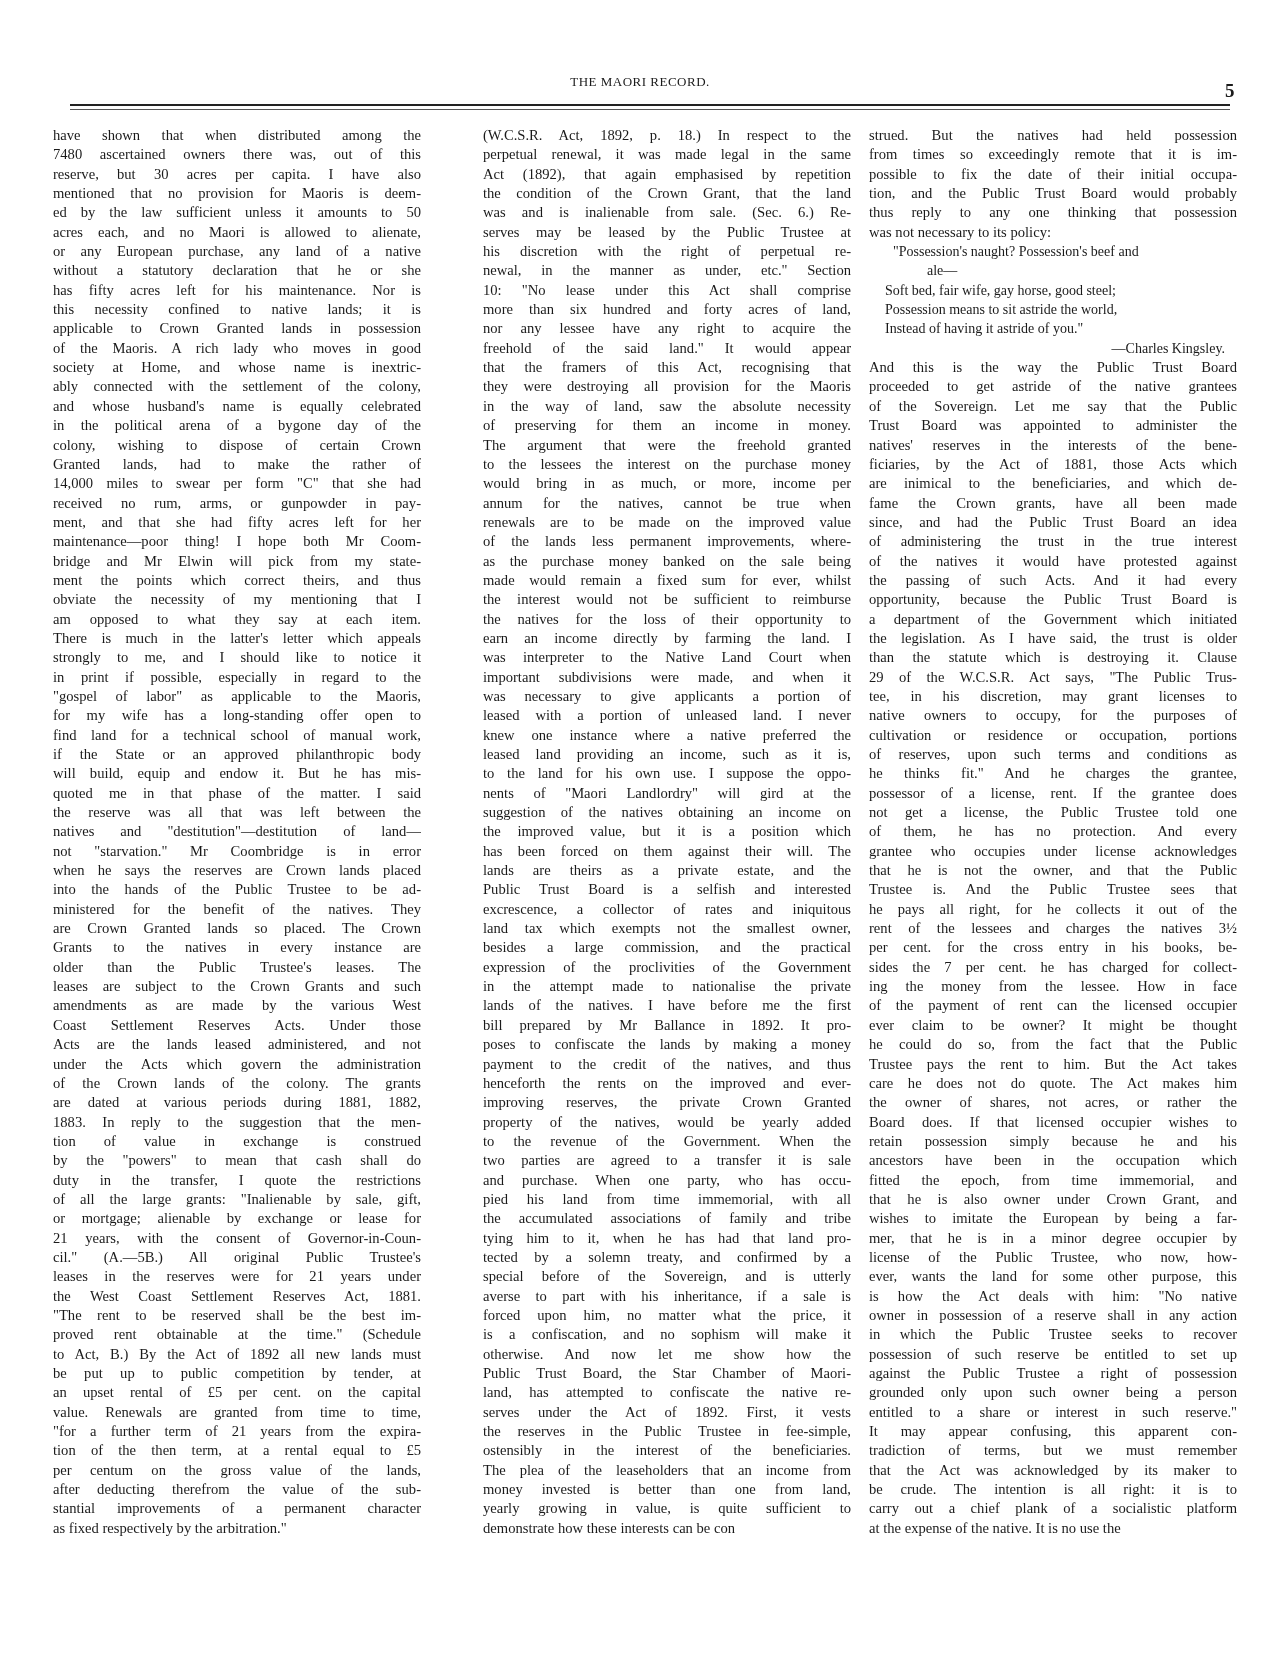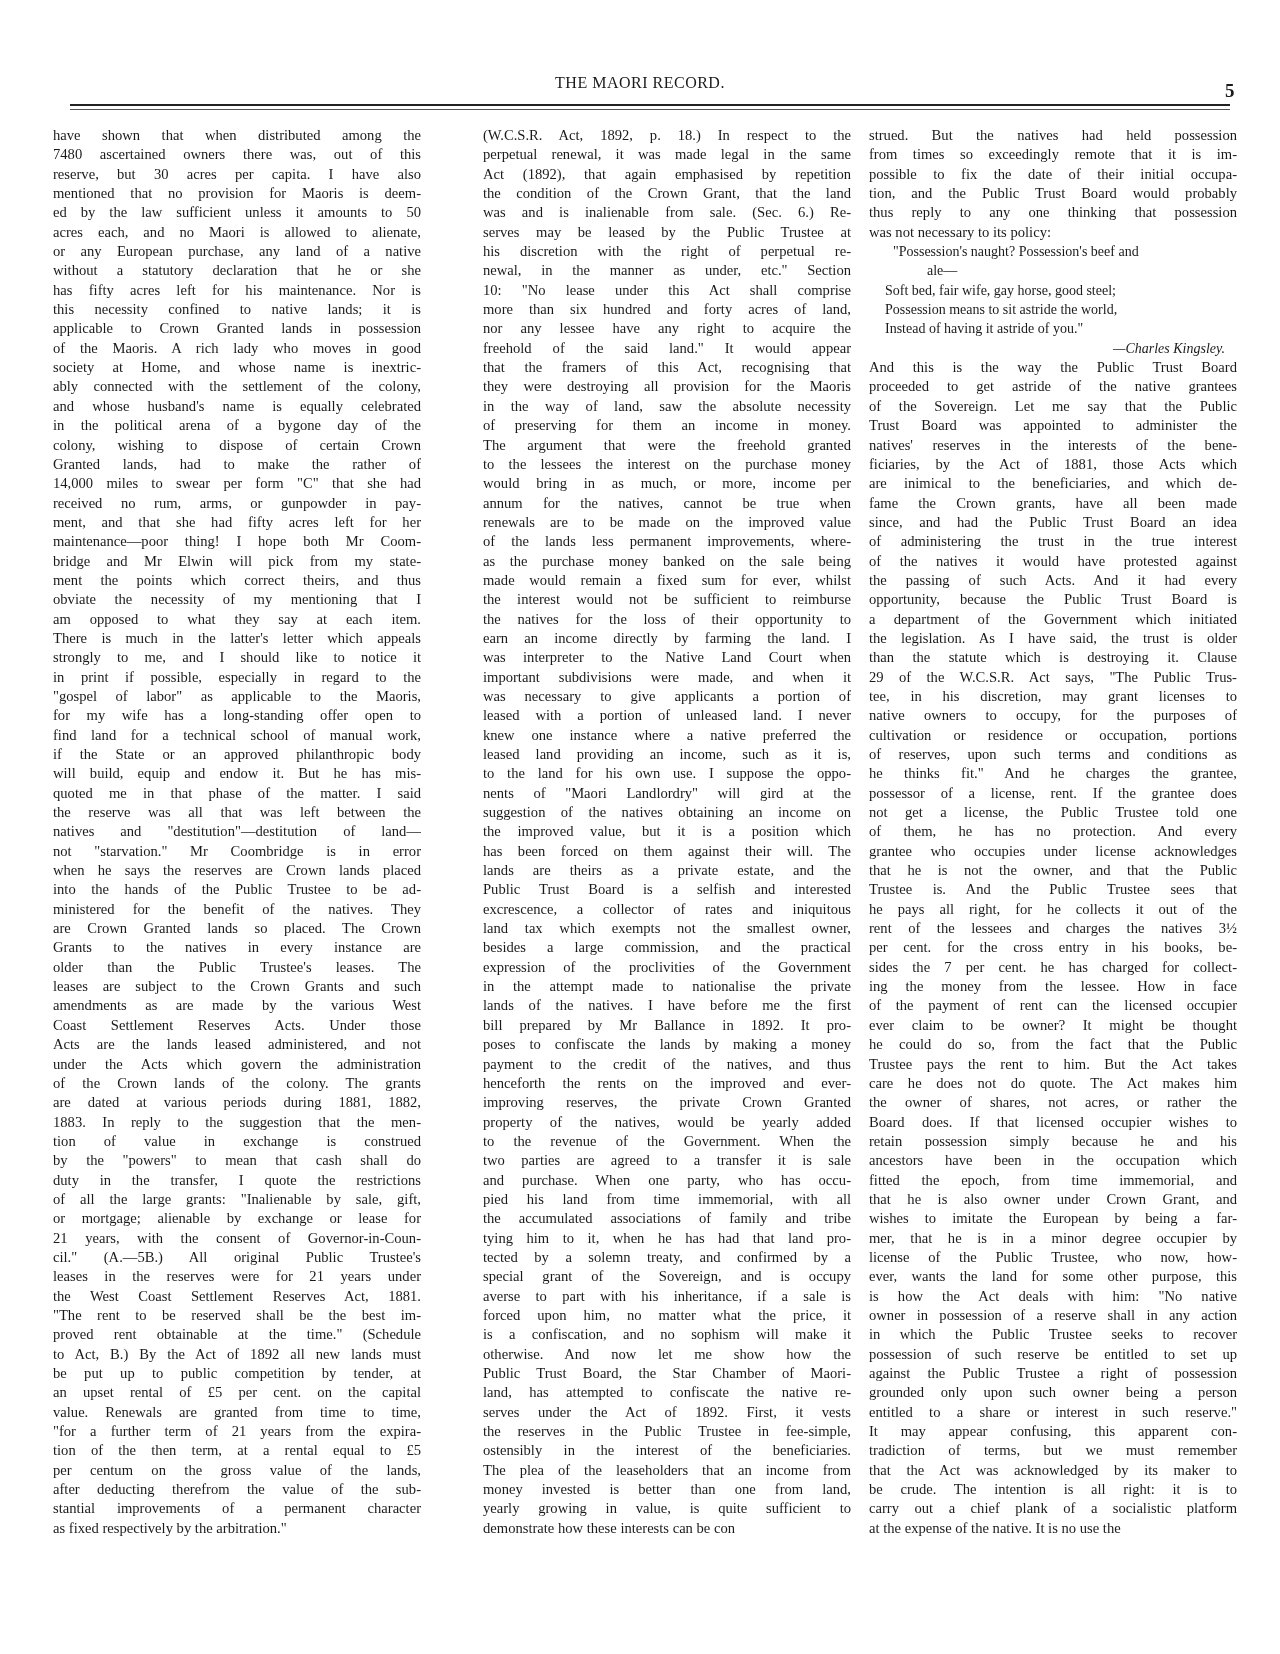--- a/index.html
+++ b/index.html
@@ -1,29 +1,29 @@
 <!DOCTYPE html>
 <html><head>
 <meta charset="utf-8">
 <style>
   html, body { margin: 0; padding: 0; background: #ffffff; }
   body { width: 1280px; height: 1654px; position: relative; overflow: hidden; color: #1a1a1a; font-family: "Liberation Serif", "DejaVu Serif", serif; }
   .page { position: absolute; left: 0; top: 0; width: 1280px; height: 1654px; }
-  .running-head { position: absolute; top: 74px; left: 0; width: 1280px; text-align: center; font-size: 16px; letter-spacing: 0.5px; }
+  .running-head { position: absolute; top: 74px; left: 0; width: 1280px; text-align: center; font-size: 13px; letter-spacing: 0.5px; }
   .page-number { position: absolute; top: 80px; left: 1225px; font-size: 19px; font-weight: bold; }
   .rule { position: absolute; left: 70px; width: 1160px; background: #222; }
   .rule.r1 { top: 104px; height: 2px; }
   .rule.r2 { top: 109px; height: 1px; background: #555; }
   .col { position: absolute; top: 126px; width: 368px; font-size: 14.6px; line-height: 19.35px; }
   .col .ln { display: block; white-space: nowrap; text-align: justify; text-align-last: justify; height: 19.35px; overflow: hidden; }
   .col .ln.last { text-align-last: left; }
   .col .ln.indent1 { padding-left: 24px; }
   .col .ln.indent2 { padding-left: 58px; }
   .col .ln.indent3 { padding-left: 16px; }
-  .col .ln.right { text-align: left; text-align-last: right; padding-right: 12px; font-style: italic; }
+  .col .ln.right { text-align: left; text-align-last: right; padding-right: 12px; }
   #col-left { left: 53px; }
   #col-mid { left: 483px; }
   #col-right { left: 869px; }
   .verse { font-size: 14px; }
 </style>
 </head>
 <body>
 
 <div class="page">
   <div class="running-head">THE MAORI RECORD.</div>
@@ -159,21 +159,21 @@
       <span class="ln ">henceforth the rents on the improved and ever-</span>
       <span class="ln ">improving reserves, the private Crown Granted</span>
       <span class="ln ">property of the natives, would be yearly added</span>
       <span class="ln ">to the revenue of the Government. When the</span>
       <span class="ln ">two parties are agreed to a transfer it is sale</span>
       <span class="ln ">and purchase. When one party, who has occu-</span>
       <span class="ln ">pied his land from time immemorial, with all</span>
       <span class="ln ">the accumulated associations of family and tribe</span>
       <span class="ln ">tying him to it, when he has had that land pro-</span>
       <span class="ln ">tected by a solemn treaty, and confirmed by a</span>
-      <span class="ln ">special grant of the Sovereign, and is occupy</span>
+      <span class="ln ">special before of the Sovereign, and is utterly</span>
       <span class="ln ">averse to part with his inheritance, if a sale is</span>
       <span class="ln ">forced upon him, no matter what the price, it</span>
       <span class="ln ">is a confiscation, and no sophism will make it</span>
       <span class="ln ">otherwise. And now let me show how the</span>
       <span class="ln ">Public Trust Board, the Star Chamber of Maori-</span>
       <span class="ln ">land, has attempted to confiscate the native re-</span>
       <span class="ln ">serves under the Act of 1892. First, it vests</span>
       <span class="ln ">the reserves in the Public Trustee in fee-simple,</span>
       <span class="ln ">ostensibly in the interest of the beneficiaries.</span>
       <span class="ln ">The plea of the leaseholders that an income from</span>

